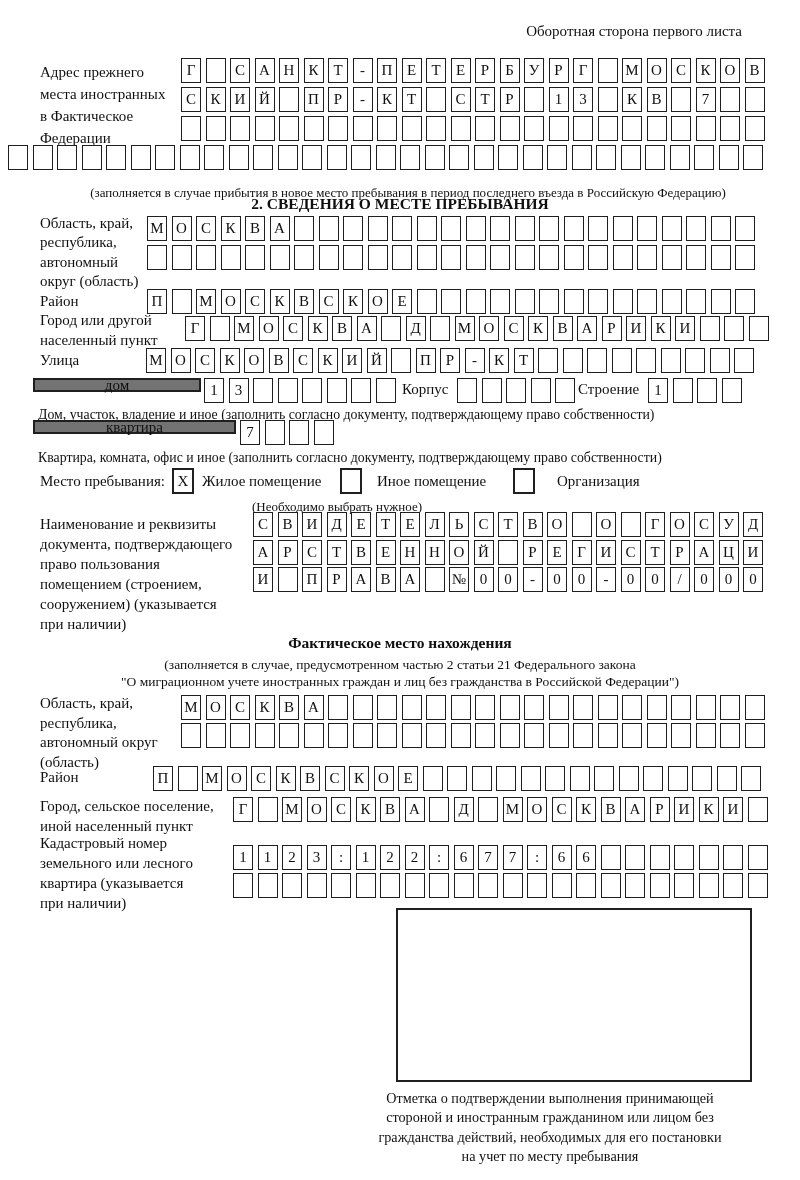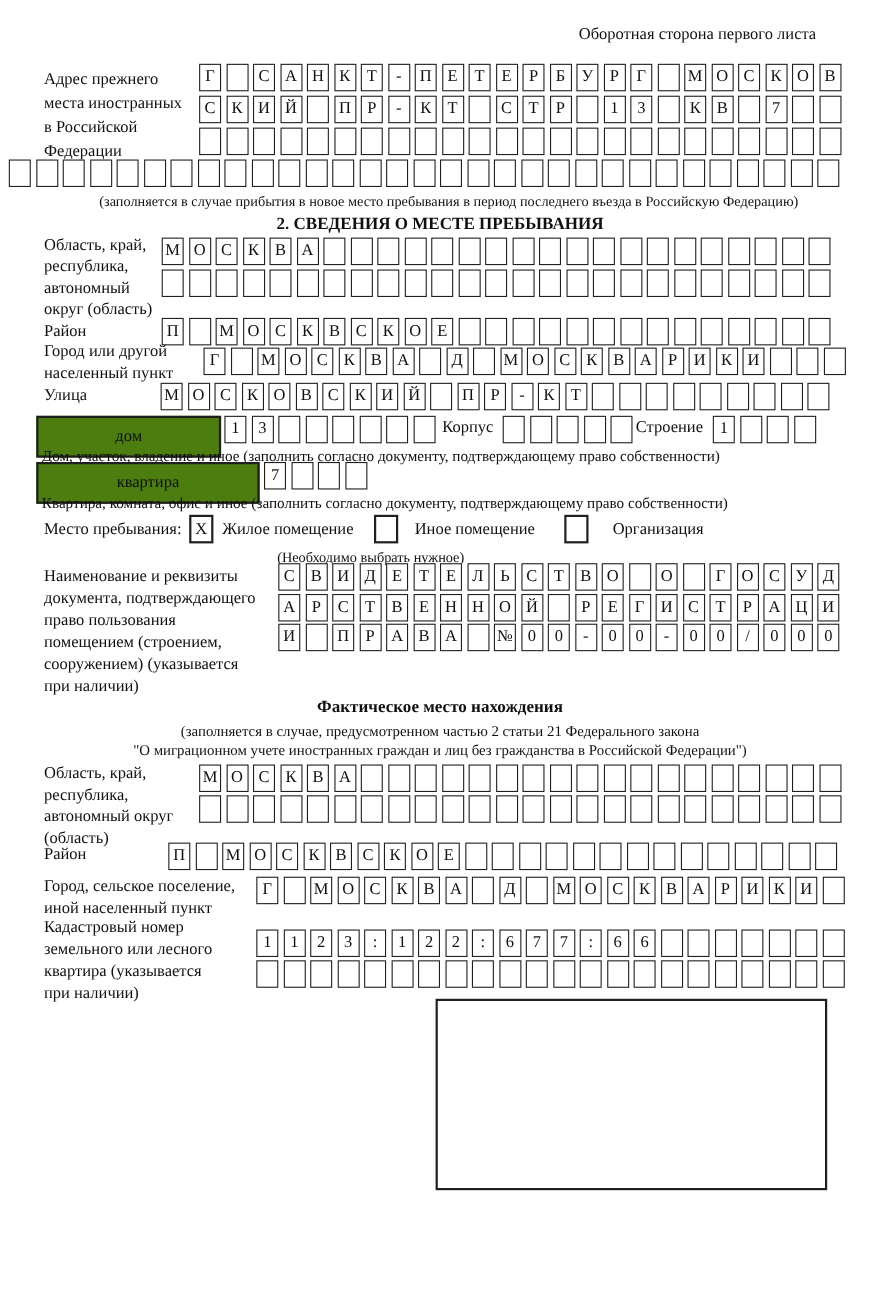--- a/index.html
+++ b/index.html
@@ -32,45 +32,45 @@
     overflow:hidden;
   }
   .cellbox {
     position:absolute;
     width:22px; height:26px;
     border:2px solid #1f1f1f;
     display:flex; align-items:center; justify-content:center;
     font-size:15px; background:#fff;
   }
   .wbox {
-    position:absolute; height:38px;
+    position:absolute; height:14px;
     border:2px solid #1f1f1f;
     display:flex; align-items:center; justify-content:center;
-    font-size:15px; background:#4d7c0f;
+    font-size:15px; background:#737373;
   }
   .caption { position:absolute; font-size:13px; white-space:nowrap; }
   .center { left:0; width:800px; text-align:center; }
   .bold { font-weight:bold; }
   .stamp-box {
     position:absolute;
     border:2px solid #1f1f1f;
     background:#fff;
   }
 </style>
 </head>
 <body>
 
 <div class="page">
 
   <div class="abs" style="top:23px; right:58px; font-size:15px;">Оборотная сторона первого листа</div>
 
   <div class="abs label lh22" style="left:40px; top:61px;">
       <div>Адрес прежнего</div>
       <div>места иностранных</div>
-      <div>в Российской</div>
+      <div>в Фактическое</div>
       <div>Федерации</div>
     </div>
   <div class="cellrow" style="left:181px; top:58px;">
       <span class="cell">Г</span>
       <span class="cell"></span>
       <span class="cell">С</span>
       <span class="cell">А</span>
       <span class="cell">Н</span>
       <span class="cell">К</span>
       <span class="cell">Т</span>
@@ -170,21 +170,21 @@
       <span class="cell"></span>
       <span class="cell"></span>
       <span class="cell"></span>
       <span class="cell"></span>
       <span class="cell"></span>
       <span class="cell"></span>
       <span class="cell"></span>
       <span class="cell"></span>
       <span class="cell"></span>
     </div>
-  <div class="caption center" style="top:175px;padding-left:16px;">(заполняется в случае прибытия в новое место пребывания в период последнего въезда в Российскую Федерацию)</div>
+  <div class="caption center" style="top:185px;padding-left:16px;">(заполняется в случае прибытия в новое место пребывания в период последнего въезда в Российскую Федерацию)</div>
 
   <div class="abs center bold" style="top:195px; font-size:15.5px;">2. СВЕДЕНИЯ О МЕСТЕ ПРЕБЫВАНИЯ</div>
 
   <div class="abs label lh19" style="left:40px; top:214px;">
       <div>Область, край,</div>
       <div>республика,</div>
       <div>автономный</div>
       <div>округ (область)</div>
     </div>
   <div class="cellrow" style="left:147px; top:216px;">
@@ -625,14 +625,20 @@
       <span class="cell"></span>
       <span class="cell"></span>
       <span class="cell"></span>
       <span class="cell"></span>
       <span class="cell"></span>
       <span class="cell"></span>
       <span class="cell"></span>
     </div>
 
   <div class="stamp-box" style="left:396px; top:908px; width:356px; height:174px;"></div>
+  <div class="abs lh19" style="left:308px; top:1089px; width:484px; text-align:center; font-size:14.2px;">
+      <div>Отметка о подтверждении выполнения принимающей</div>
+      <div>стороной и иностранным гражданином или лицом без</div>
+      <div>гражданства действий, необходимых для его постановки</div>
+      <div>на учет по месту пребывания</div>
+    </div>
 
 </div>
 
 </body></html>

